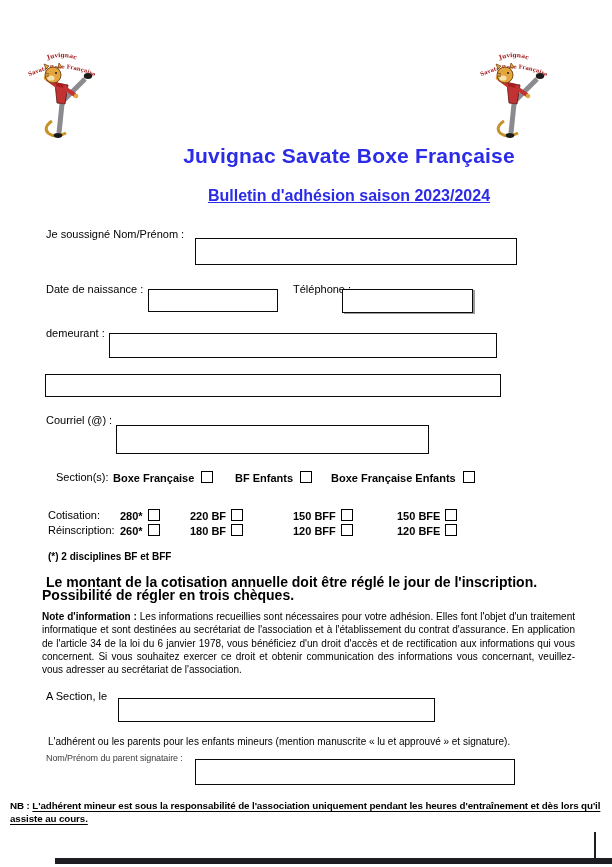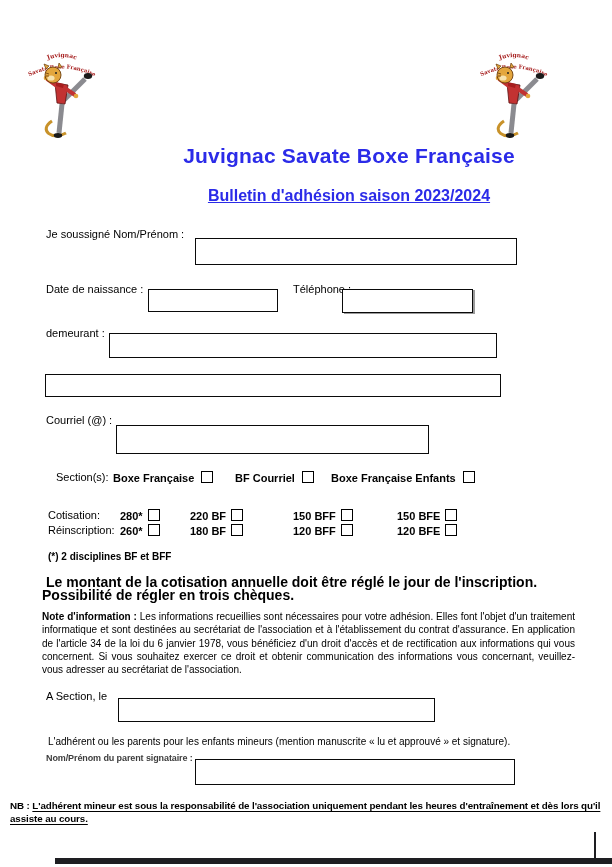--- a/index.html
+++ b/index.html
@@ -30,21 +30,21 @@
   .fee-row .rowlabel { position:absolute; left:48px; top:0; }
   .fee-row .cell { position:absolute; top:0; font-weight:bold; white-space:nowrap; }
   .fee-row .cell .cb { margin-left:5px; }
   .fee-row .first { left:120px; }
   .footnote { position:absolute; left:48px; top:551px; font-size:10px; font-weight:bold; }
   .para { position:absolute; margin:0; }
   .payment { left:42px; top:576px; width:528px; font-size:14px; font-weight:bold; line-height:12.5px; text-indent:4px; }
   .note { left:42px; top:610px; width:533px; font-size:10px; line-height:13.3px; text-align:justify; }
   .note b { font-size:10px; }
   .sig-note { left:48px; top:736px; width:540px; font-size:10px; }
-  .parent-label { position:absolute; left:46px; top:753px; font-size:9px; font-weight:bold; color:#3d3d3d; letter-spacing:-0.1px; white-space:nowrap; }
+  .parent-label { position:absolute; left:46px; top:753px; font-size:9px; font-weight:normal; color:#3d3d3d; letter-spacing:-0.1px; white-space:nowrap; }
   .nb { left:10px; top:799px; width:597px; font-size:9.8px; font-weight:bold; line-height:13px; letter-spacing:-0.1px; }
   .nb u { text-underline-offset:2px; }
   .bottom-bar { position:absolute; left:55px; top:858px; width:557px; height:6px; background:#1e1e22; }
   .bottom-tick { position:absolute; left:594px; top:832px; width:2px; height:27px; background:#1e1e22; }
   .logo { position:absolute; width:80px; height:102px; }
 </style>
 </head>
 <body>
 
 <div class="page">
@@ -109,21 +109,21 @@
 
   <div class="abs label" style="left:46px; top:414px;">Courriel (@) :</div>
   <div class="field-box" style="left:116px; top:425px; width:313px; height:29px;"></div>
 
   <div class="abs" style="left:0; top:471px; width:612px; height:15px;">
     <span class="abs label" style="left:56px; top:0;">Section(s):</span>
     <span class="abs opt" style="left:113px; top:0;">
       <span>Boxe Française</span><span class="cb"></span>
     </span>
     <span class="abs opt" style="left:235px; top:0;">
-      <span>BF Courriel</span><span class="cb"></span>
+      <span>BF Enfants</span><span class="cb"></span>
     </span>
     <span class="abs opt" style="left:331px; top:0;">
       <span>Boxe Française Enfants</span><span class="cb"></span>
     </span>
   </div>
 
   <div class="fee-row" style="top:509px;">
     <span class="rowlabel">Cotisation:</span>
     <span class="cell first">
       <span>280*</span><span class="cb"></span>

